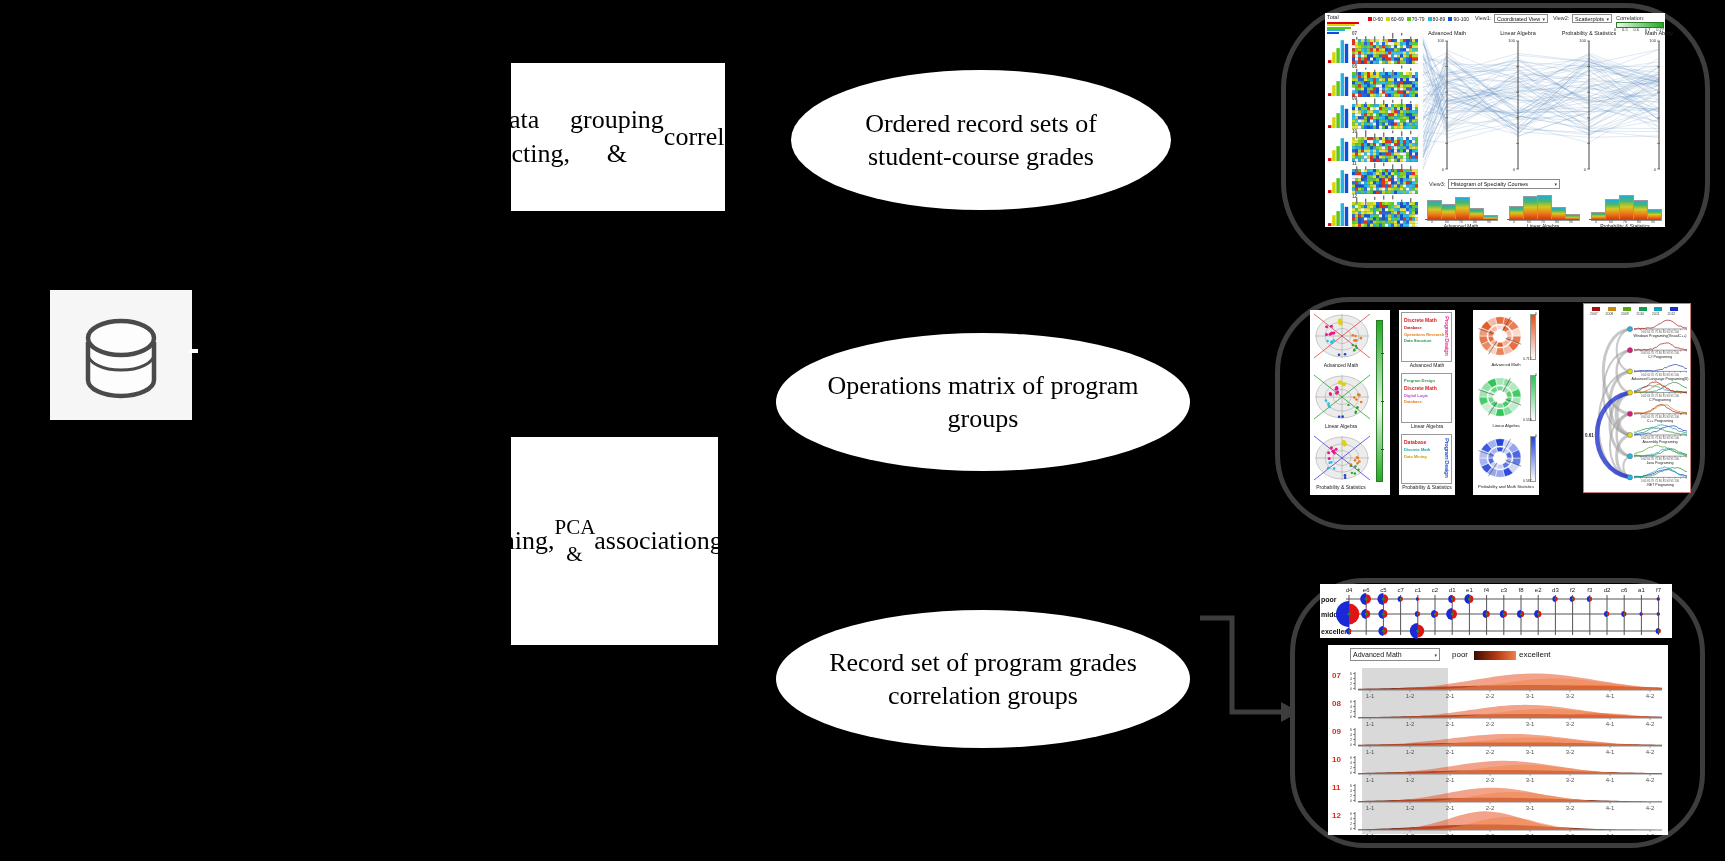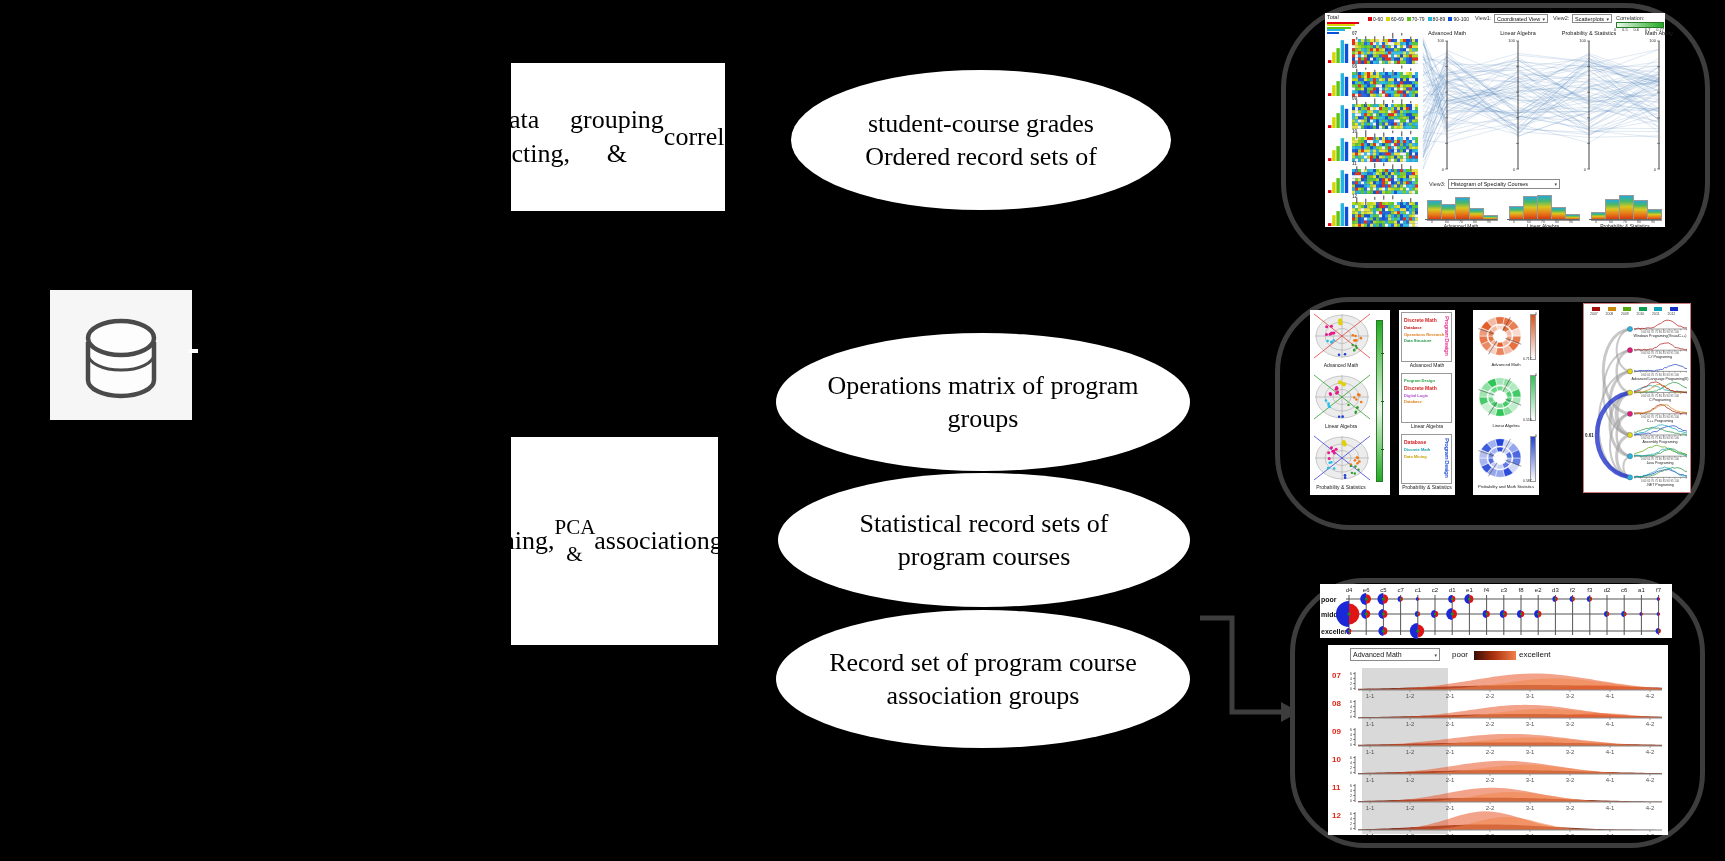--- a/index.html
+++ b/index.html
@@ -43,34 +43,30 @@
     <span>correlation</span>
   </div>
   <div class="pbox" id="box2" style="left:511px;top:437px;width:207px;height:208px;">
     <span>Programing,</span>
     <span class="sm">PCA &amp;</span>
     <span>association</span>
     <span>grouping</span>
   </div>
 
   <div class="ell" style="left:791px;top:70px;width:380px;height:140px;">
+    <span>Ordered record sets of</span>
     <span>student-course grades</span>
-    <span>Ordered record sets of</span>
   </div>
   <div class="ell" style="left:776px;top:333px;width:414px;height:138px;">
     <span>Operations matrix of program</span>
     <span>groups</span>
   </div>
-  <div class="ell" style="left:778px;top:473px;width:412px;height:134px;">
-    <span>Statistical record sets of</span>
-    <span>program courses</span>
-  </div>
   <div class="ell" style="left:776px;top:610px;width:414px;height:138px;">
-    <span>Record set of program course</span>
-    <span>association groups</span>
+    <span>Record set of program grades</span>
+    <span>correlation groups</span>
   </div>
 
   <svg class="abs" id="arrowsvg" style="left:1190px;top:600px;" width="120" height="130">
     <polyline points="10,18 42,18 42,112 93,112" fill="none" stroke="#3d3d3d" stroke-width="5"></polyline>
     <polygon points="91,102 91,122 109,112" fill="#3d3d3d"></polygon>
   </svg>
 
   <div class="panel" id="panel1" style="left:1281px;top:3px;width:429px;height:265px;border-radius:85px;"></div>
   <div class="panel" id="panel2" style="left:1275px;top:297px;width:430px;height:233px;border-radius:75px;"></div>
   <div class="panel" id="panel3" style="left:1290px;top:578px;width:415px;height:270px;border-radius:75px;"></div>

